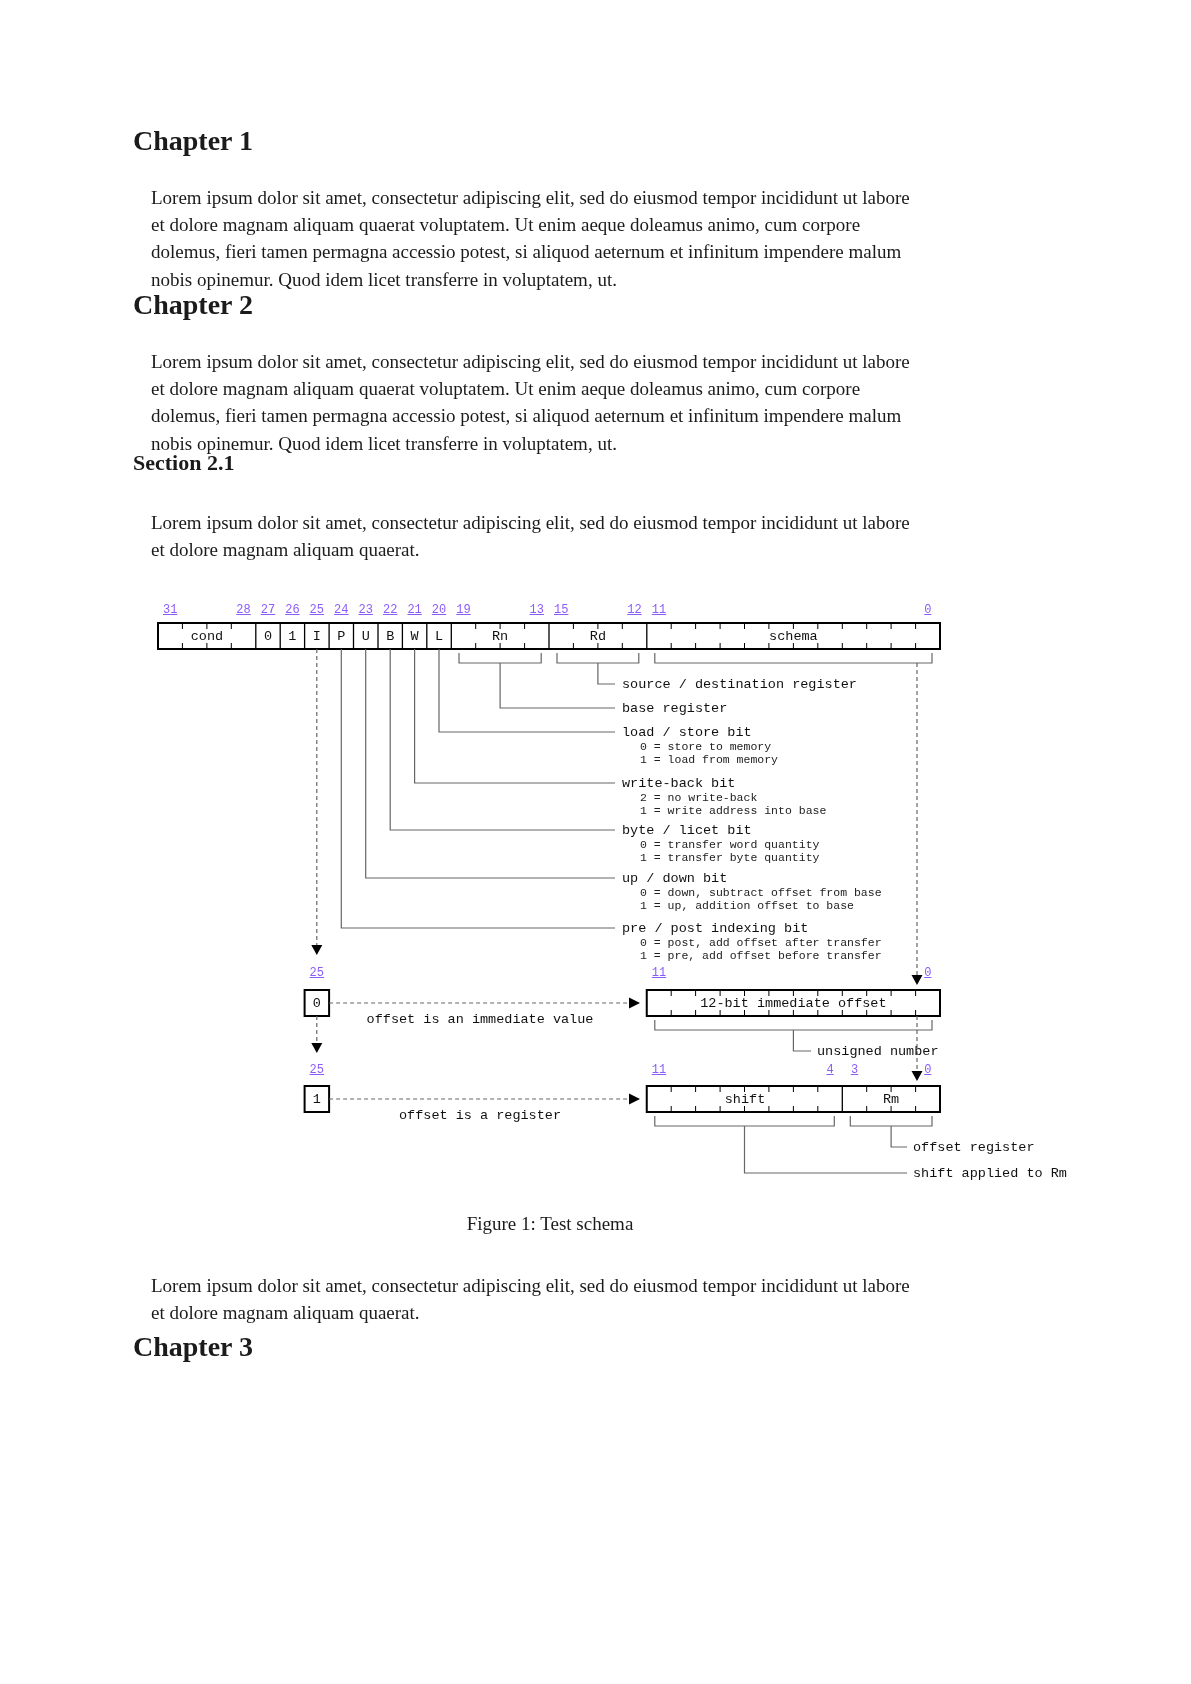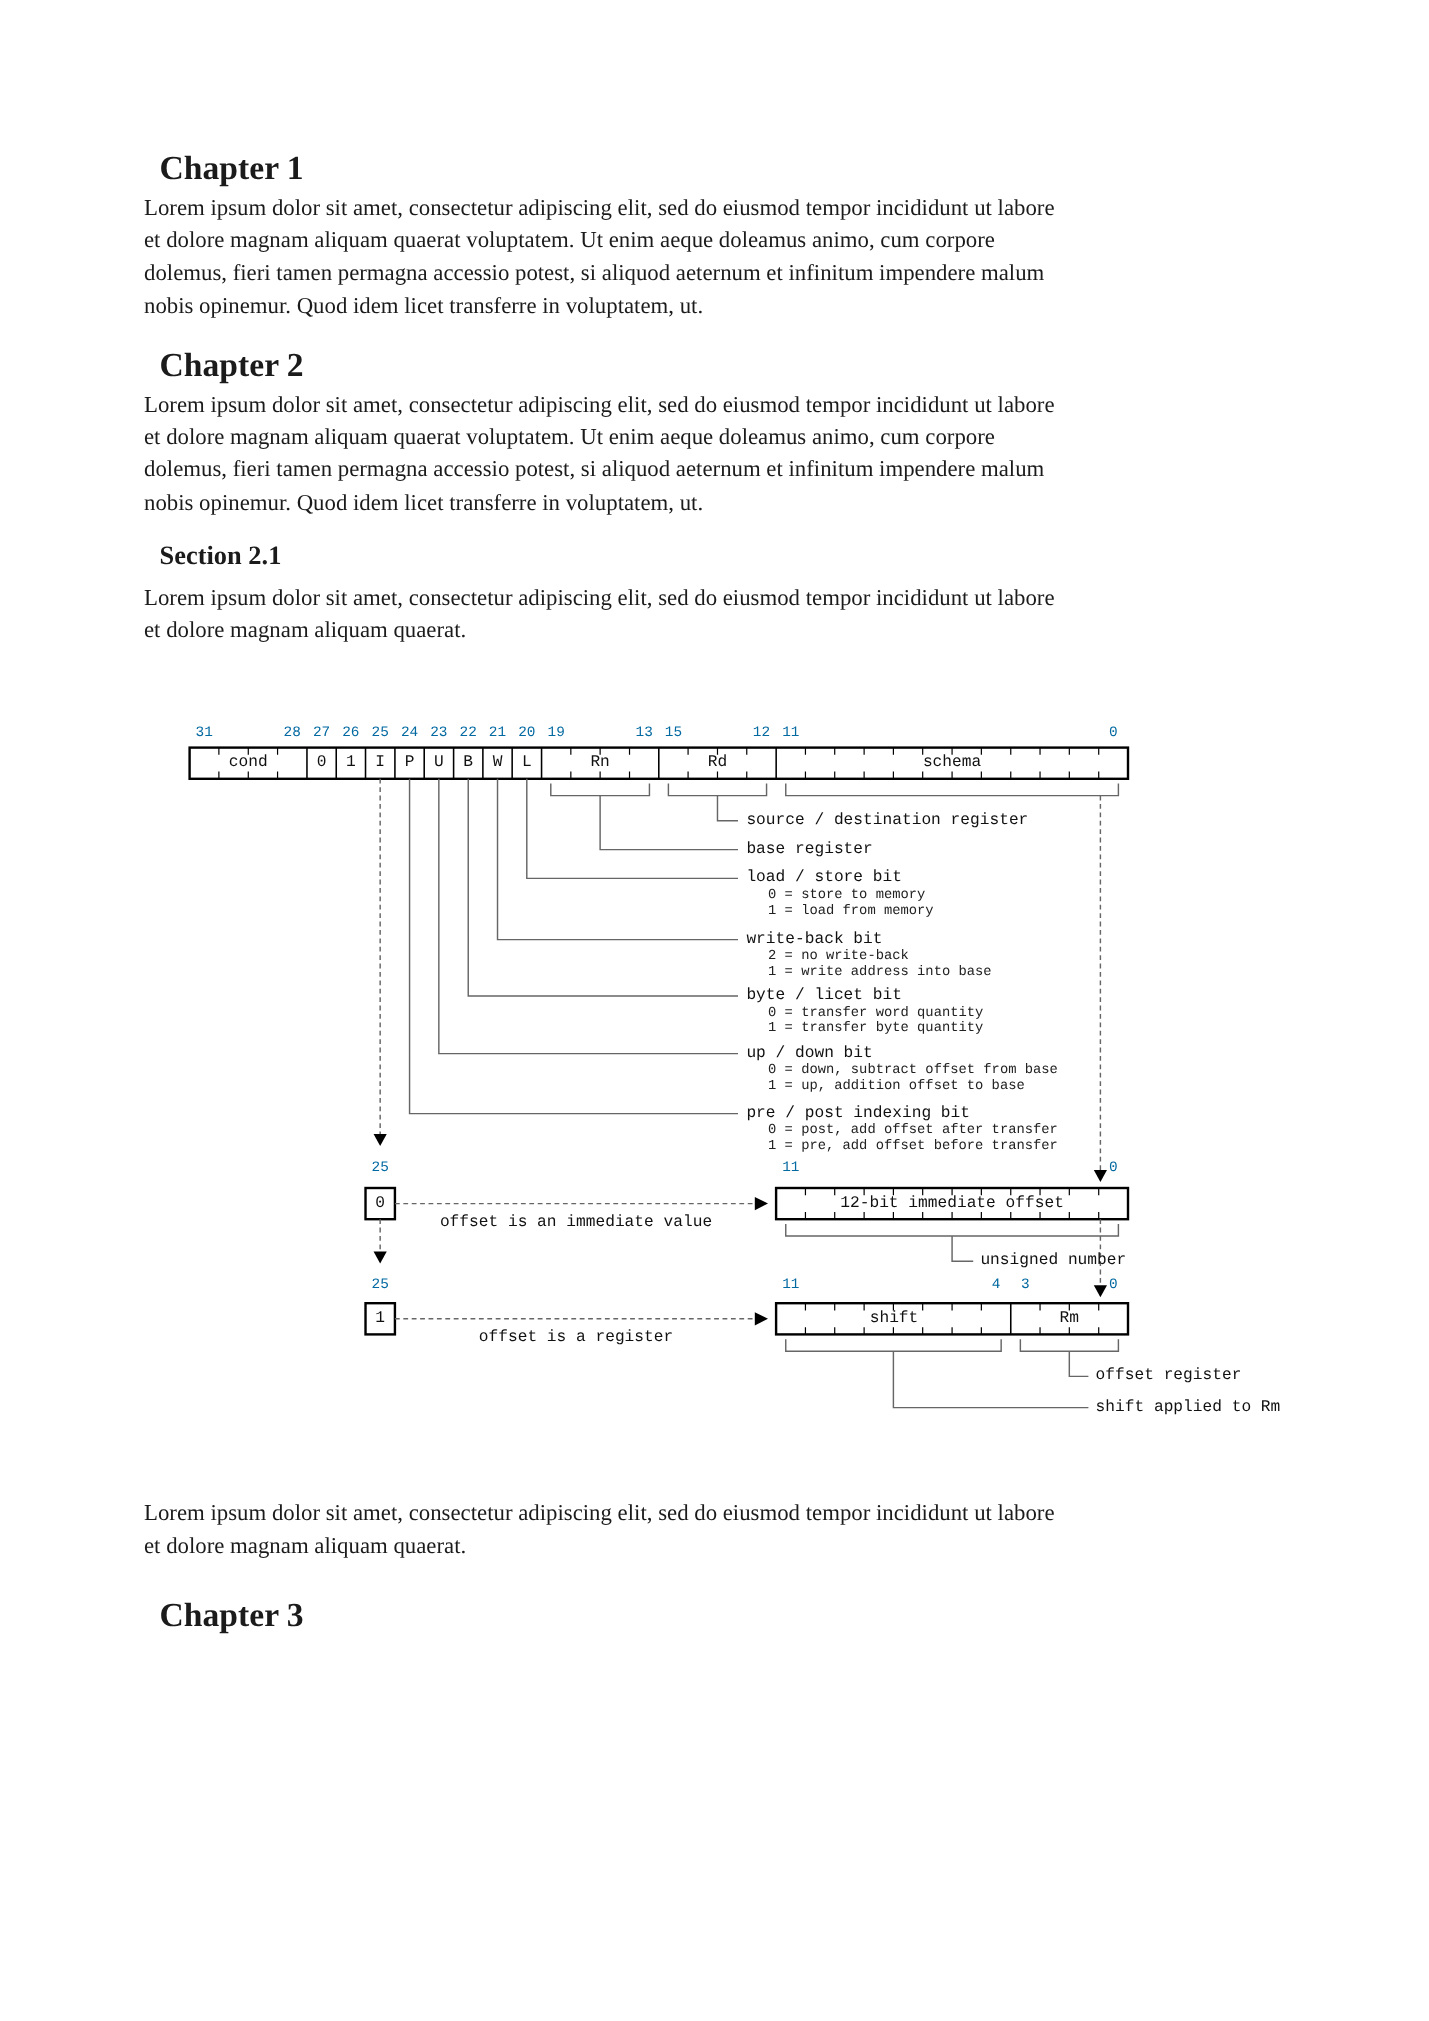--- a/index.html
+++ b/index.html
@@ -1,25 +1,25 @@
 <!DOCTYPE html>
 <html><head>
 <meta charset="utf-8">
 <style>
   html,body{margin:0;padding:0;background:#ffffff;}
   .page{position:relative;width:1191px;height:1684px;background:#ffffff;overflow:hidden;
         font-family:"Liberation Serif",serif;color:#1b1b1b;}
   .h-chapter{position:absolute;left:133px;font-size:28px;font-weight:bold;line-height:34px;white-space:nowrap;margin:0;}
   .h-section{position:absolute;left:133px;font-size:22px;font-weight:bold;line-height:28px;white-space:nowrap;margin:0;}
-  .bodyline{position:absolute;left:120px;font-size:19px;line-height:27px;white-space:nowrap;}
+  .bodyline{position:absolute;left:151px;font-size:19px;line-height:27px;white-space:nowrap;margin-top:24px;}
   .caption{position:absolute;left:133px;width:834px;text-align:center;font-size:19px;line-height:27px;}
   .diagram{position:absolute;left:0;top:600px;width:1191px;height:590px;}
   .d-txt{position:absolute;font-family:"Liberation Mono",monospace;font-size:13.5px;color:#111;
          transform:translate(-50%,-50%);white-space:nowrap;}
-  .d-bit{font-size:12px;color:#0369a1;}
+  .d-bit{font-size:12px;color:#8b5cf6;text-decoration:underline;}
   .d-call{transform:translate(0,-50%);}
   .d-note{font-size:11.5px;transform:translate(0,-50%);color:#222;}
   svg{display:block;}
 </style>
 </head>
 <body>
 
 <div class="page">
 
   <h1 class="h-chapter" style="top:124px">Chapter 1</h1>
@@ -134,19 +134,20 @@
     <span class="d-txt d-bit" style="left:659px;top:470px">11</span>
     <span class="d-txt d-bit" style="left:830.1px;top:470px">4</span>
     <span class="d-txt d-bit" style="left:854.5px;top:470px">3</span>
     <span class="d-txt d-bit" style="left:927.8px;top:470px">0</span>
     <span class="d-txt" style="left:745px;top:499px">shift</span>
     <span class="d-txt" style="left:891.1px;top:499px">Rm</span>
     <span class="d-txt d-call" style="left:913px;top:547px">offset register</span>
     <span class="d-txt d-call" style="left:913px;top:573px">shift applied to Rm</span>
   </div>
 
+  <div class="caption" style="top:1210px">Figure 1: Test schema</div>
 
   <div class="bodyline" style="top:1248px">Lorem ipsum dolor sit amet, consectetur adipiscing elit, sed do eiusmod tempor incididunt ut labore</div>
   <div class="bodyline" style="top:1275px">et dolore magnam aliquam quaerat.</div>
 
   <h1 class="h-chapter" style="top:1330px">Chapter 3</h1>
 
 </div>
 
 </body></html>

